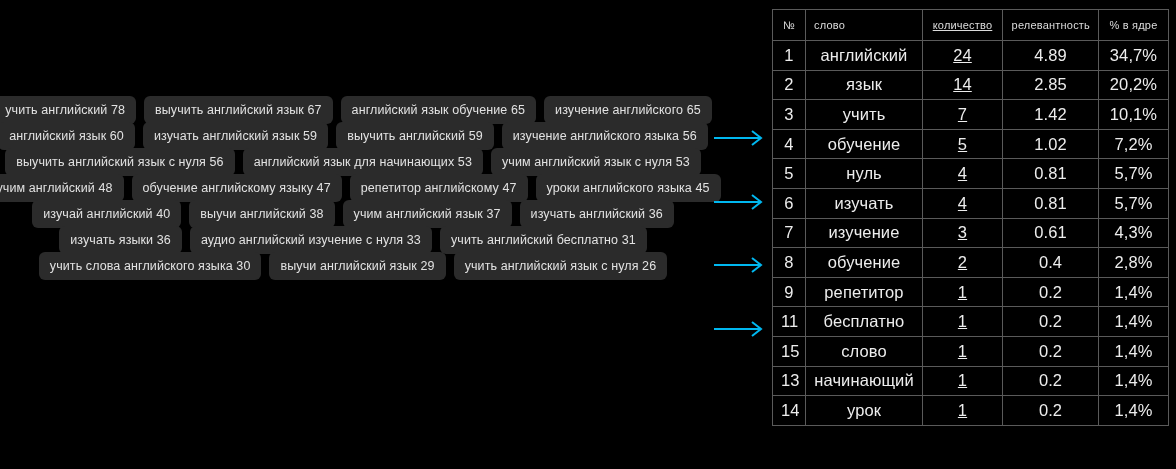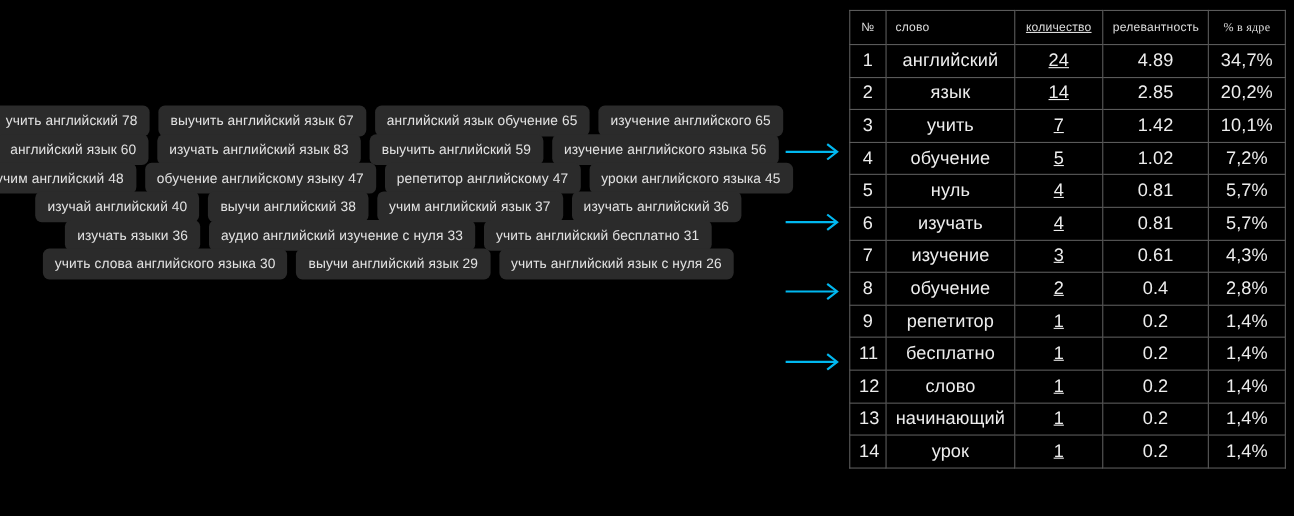--- a/index.html
+++ b/index.html
@@ -102,44 +102,49 @@
   .col-word { width: 117px; }
   .col-cnt  { width: 80px; text-decoration: underline; }
   .col-rel  { width: 96px; }
   .col-pct  { width: 70px; }
 
   
   th.col-num  { text-align: center; }
   th.col-word { text-align: left; }
   th.col-cnt  { text-align: center; }
   th.col-rel  { text-align: right; padding-left: 4px; }
-  th.col-pct  { text-align: center; font-family: Liberation Serif, serif; }
+  th.col-pct  { text-align: center; }
 
   
   td.cell-num  { text-align: center; }
   td.cell-word { text-align: center; }
   td.cell-cnt  { text-align: center; text-decoration: underline; }
   td.cell-rel  { text-align: center; }
   td.cell-pct  { text-align: center; }
 </style>
 </head>
 <body>
 
 <div id="chips-panel">
     <div class="chip-row">
       <div class="chip">учить английский 78</div>
       <div class="chip">выучить английский язык 67</div>
       <div class="chip">английский язык обучение 65</div>
       <div class="chip">изучение английского 65</div>
     </div>
     <div class="chip-row">
       <div class="chip">английский язык 60</div>
-      <div class="chip">изучать английский язык 83</div>
+      <div class="chip">изучать английский язык 59</div>
       <div class="chip">выучить английский 59</div>
       <div class="chip">изучение английского языка 56</div>
+    </div>
+    <div class="chip-row">
+      <div class="chip">выучить английский язык с нуля 56</div>
+      <div class="chip">английский язык для начинающих 53</div>
+      <div class="chip">учим английский язык с нуля 53</div>
     </div>
     <div class="chip-row">
       <div class="chip">учим английский 48</div>
       <div class="chip">обучение английскому языку 47</div>
       <div class="chip">репетитор английскому 47</div>
       <div class="chip">уроки английского языка 45</div>
     </div>
     <div class="chip-row">
       <div class="chip">изучай английский 40</div>
       <div class="chip">выучи английский 38</div>
@@ -261,21 +266,21 @@
           <td class="cell-pct">1,4%</td>
         </tr>
         <tr>
           <td class="cell-num">11</td>
           <td class="cell-word">бесплатно</td>
           <td class="cell-cnt">1</td>
           <td class="cell-rel">0.2</td>
           <td class="cell-pct">1,4%</td>
         </tr>
         <tr>
-          <td class="cell-num">12</td>
+          <td class="cell-num">15</td>
           <td class="cell-word">слово</td>
           <td class="cell-cnt">1</td>
           <td class="cell-rel">0.2</td>
           <td class="cell-pct">1,4%</td>
         </tr>
         <tr>
           <td class="cell-num">13</td>
           <td class="cell-word">начинающий</td>
           <td class="cell-cnt">1</td>
           <td class="cell-rel">0.2</td>

